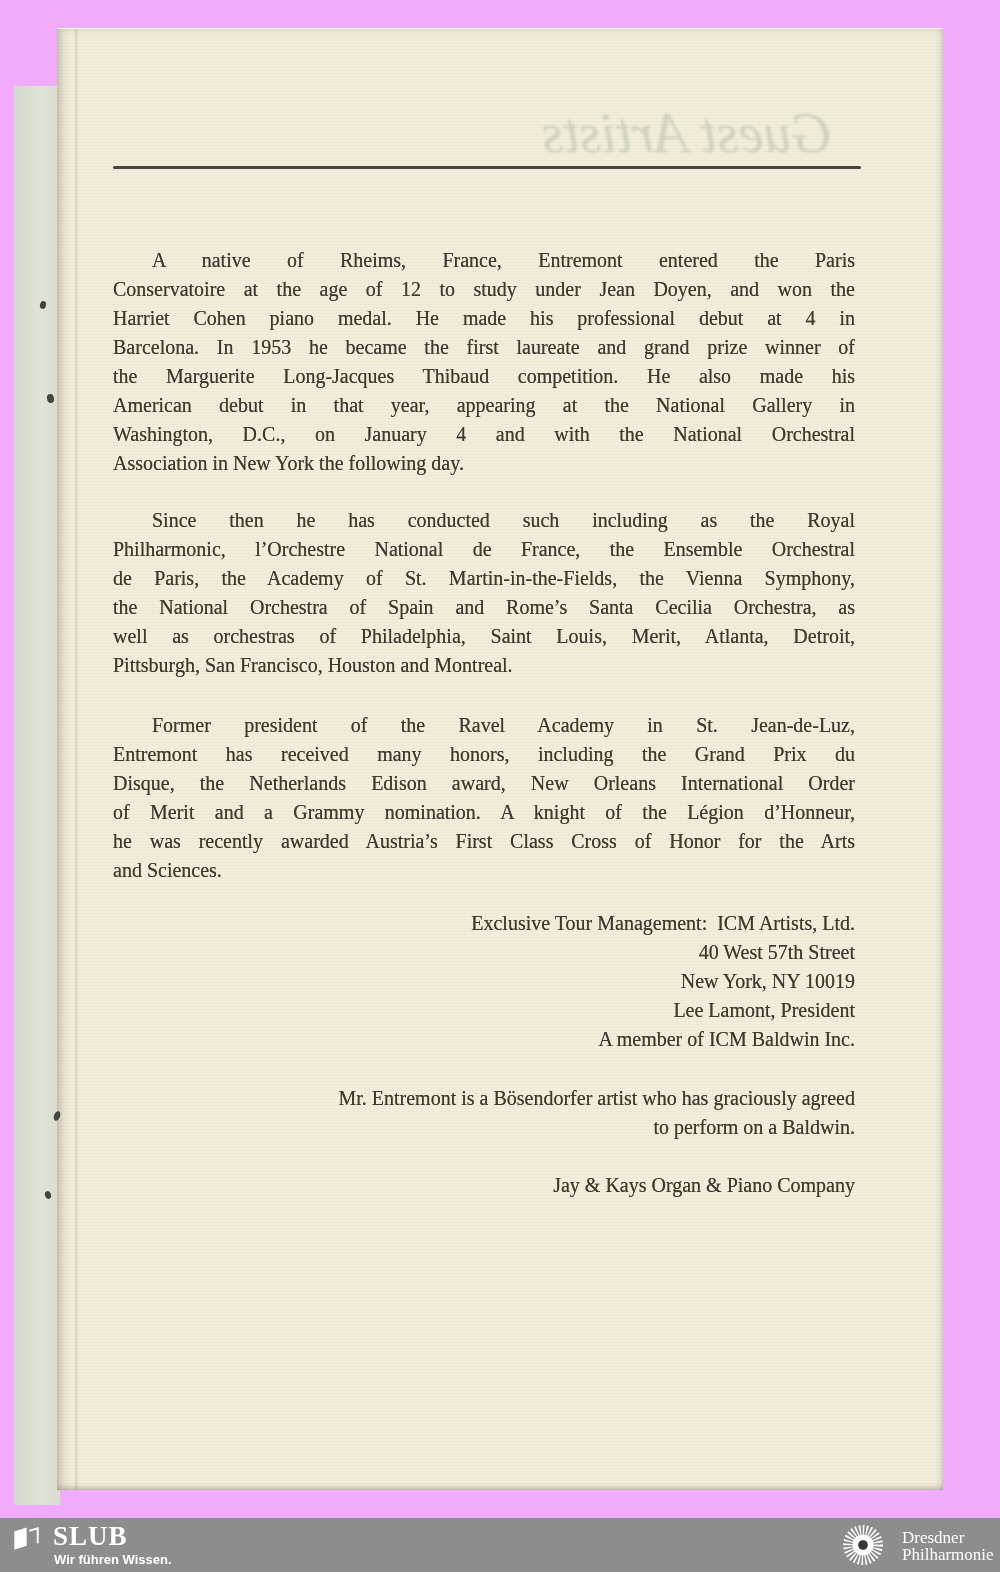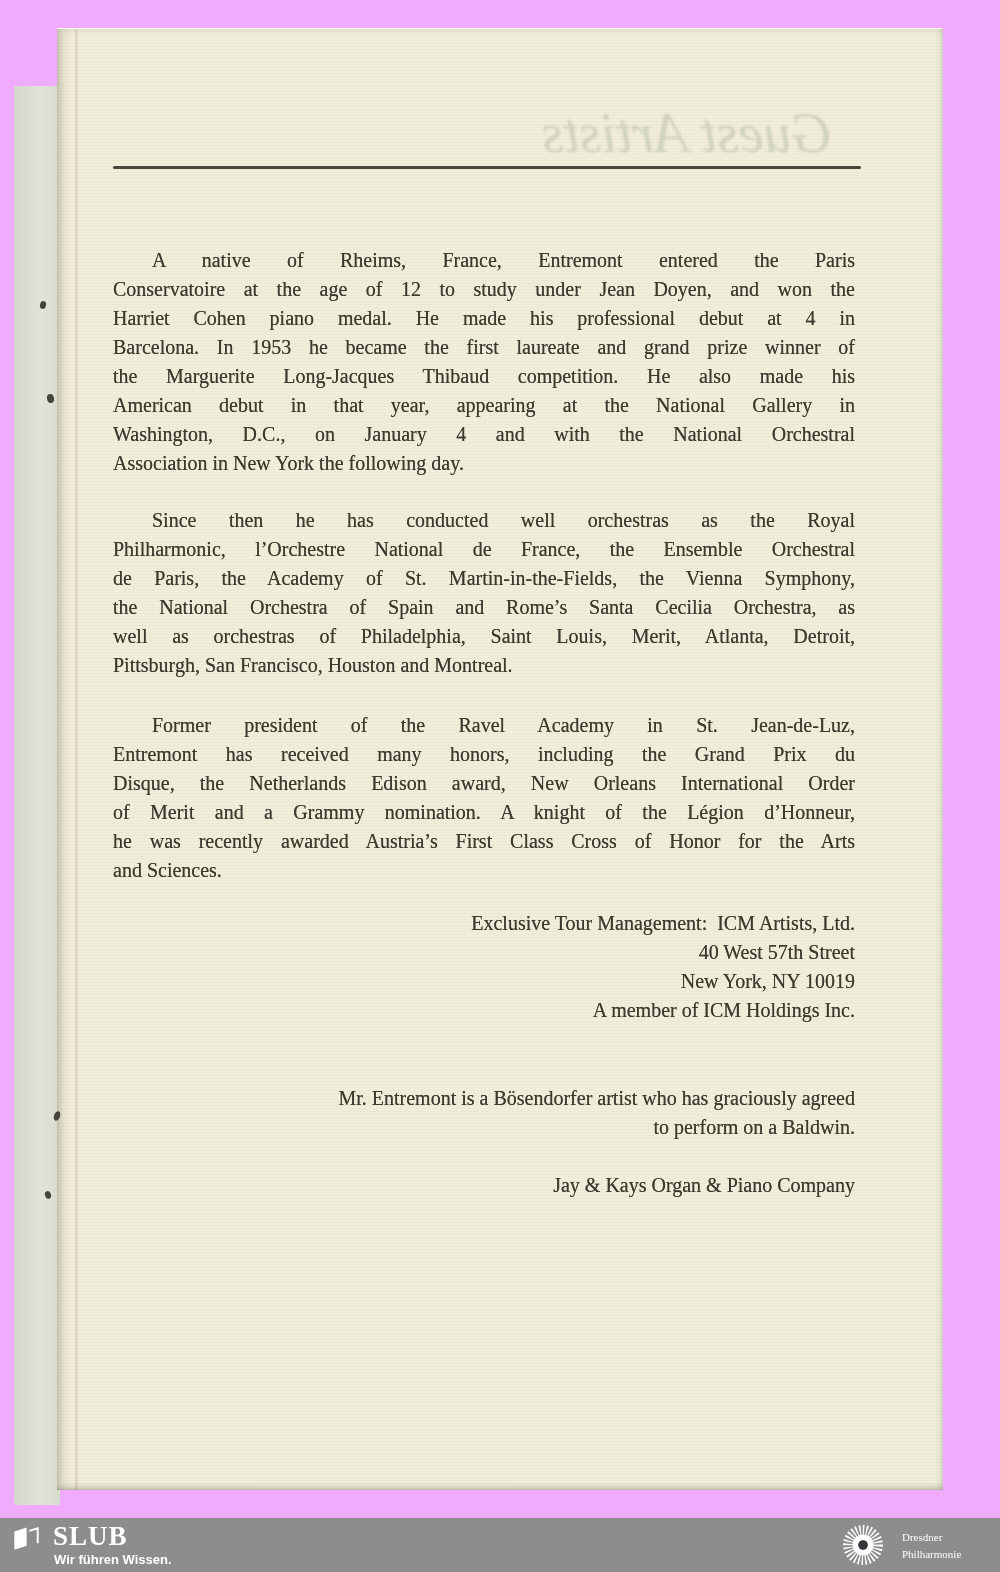--- a/index.html
+++ b/index.html
@@ -50,21 +50,21 @@
   .footer{position:absolute;left:0;top:1518px;width:1000px;height:54px;
       background:#8d8d8d;}
   .slub-group{position:absolute;left:13px;top:2px;}
   .slub-book{position:absolute;left:0;top:4px;}
   .slub-word{position:absolute;left:40px;top:1px;font-size:27px;font-weight:bold;
       color:#fff;letter-spacing:1px;font-family:"Liberation Serif",serif;}
   .slub-tag{position:absolute;left:41px;top:32px;font-size:13px;font-weight:bold;
       color:#fff;font-family:"Liberation Sans","DejaVu Sans",sans-serif;white-space:nowrap;}
   .phil-group{position:absolute;left:840px;top:0;}
   .phil-burst{position:absolute;left:0;top:4px;}
-  .phil-text{position:absolute;left:62px;top:11px;font-size:11px;line-height:17px;
+  .phil-text{position:absolute;left:62px;top:11px;font-size:17px;line-height:17px;
       color:#fff;font-family:"Liberation Serif",serif;white-space:nowrap;}
 </style>
 </head>
 <body>
 
 <div class="stage">
 
   <div class="under-page"></div>
 
   <div class="page">
@@ -79,42 +79,43 @@
         <div class="line j">Conservatoire at the age of 12 to study under Jean Doyen, and won the</div>
         <div class="line j">Harriet Cohen piano medal. He made his professional debut at 4 in</div>
         <div class="line j">Barcelona. In 1953 he became the first laureate and grand prize winner of</div>
         <div class="line j">the Marguerite Long-Jacques Thibaud competition. He also made his</div>
         <div class="line j">American debut in that year, appearing at the National Gallery in</div>
         <div class="line j">Washington, D.C., on January 4 and with the National Orchestral</div>
         <div class="line">Association in New York the following day.</div>
       </div>
 
     <div class="textcol para" style="top:477px">
-        <div class="line j ind">Since then he has conducted well orchestras as the Royal</div>
+        <div class="line j ind">Since then he has conducted such including as the Royal</div>
         <div class="line j">Philharmonic, l’Orchestre National de France, the Ensemble Orchestral</div>
         <div class="line j">de Paris, the Academy of St. Martin-in-the-Fields, the Vienna Symphony,</div>
         <div class="line j">the National Orchestra of Spain and Rome’s Santa Cecilia Orchestra, as</div>
         <div class="line j">well as orchestras of Philadelphia, Saint Louis, Merit, Atlanta, Detroit,</div>
         <div class="line">Pittsburgh, San Francisco, Houston and Montreal.</div>
       </div>
 
     <div class="textcol para" style="top:682px">
         <div class="line j ind">Former president of the Ravel Academy in St. Jean-de-Luz,</div>
         <div class="line j">Entremont has received many honors, including the Grand Prix du</div>
         <div class="line j">Disque, the Netherlands Edison award, New Orleans International Order</div>
         <div class="line j">of Merit and a Grammy nomination. A knight of the Légion d’Honneur,</div>
         <div class="line j">he was recently awarded Austria’s First Class Cross of Honor for the Arts</div>
         <div class="line">and Sciences.</div>
       </div>
 
     <div class="textcol cblock" style="top:880px">
         <div class="line">Exclusive Tour Management:&nbsp; ICM Artists, Ltd.</div>
         <div class="line">40 West 57th Street</div>
         <div class="line">New York, NY 10019</div>
-        <div class="line">A member of ICM Holdings Inc.</div>
+        <div class="line">Lee Lamont, President</div>
+        <div class="line">A member of ICM Baldwin Inc.</div>
       </div>
 
     <div class="textcol cblock" style="top:1055px">
         <div class="line">Mr. Entremont is a Bösendorfer artist who has graciously agreed</div>
         <div class="line">to perform on a Baldwin.</div>
       </div>
 
     <div class="textcol cblock" style="top:1142px">
         <div class="line">Jay &amp; Kays Organ &amp; Piano Company</div>
       </div>

